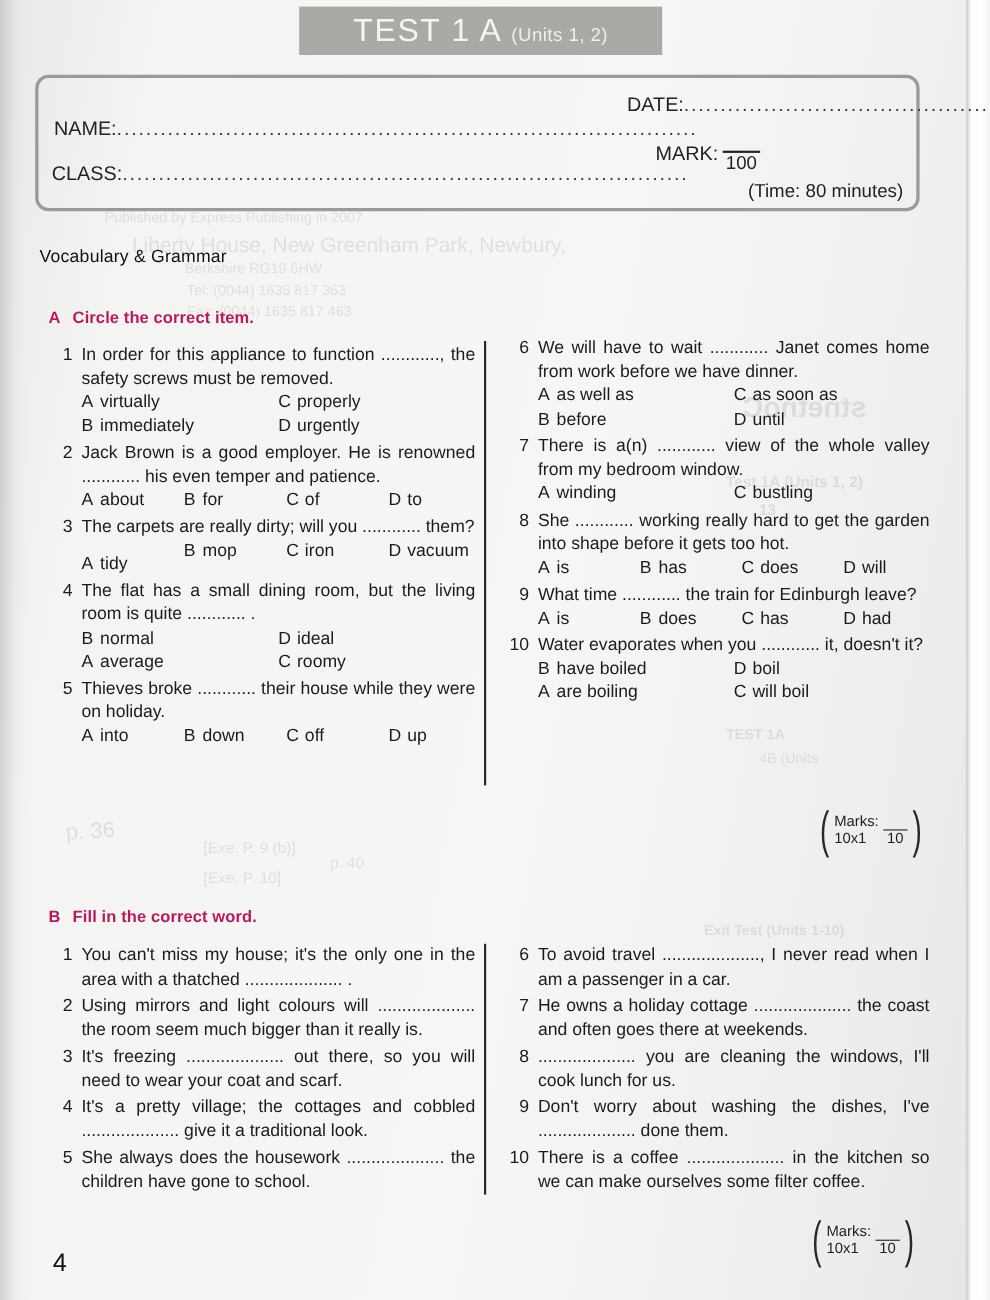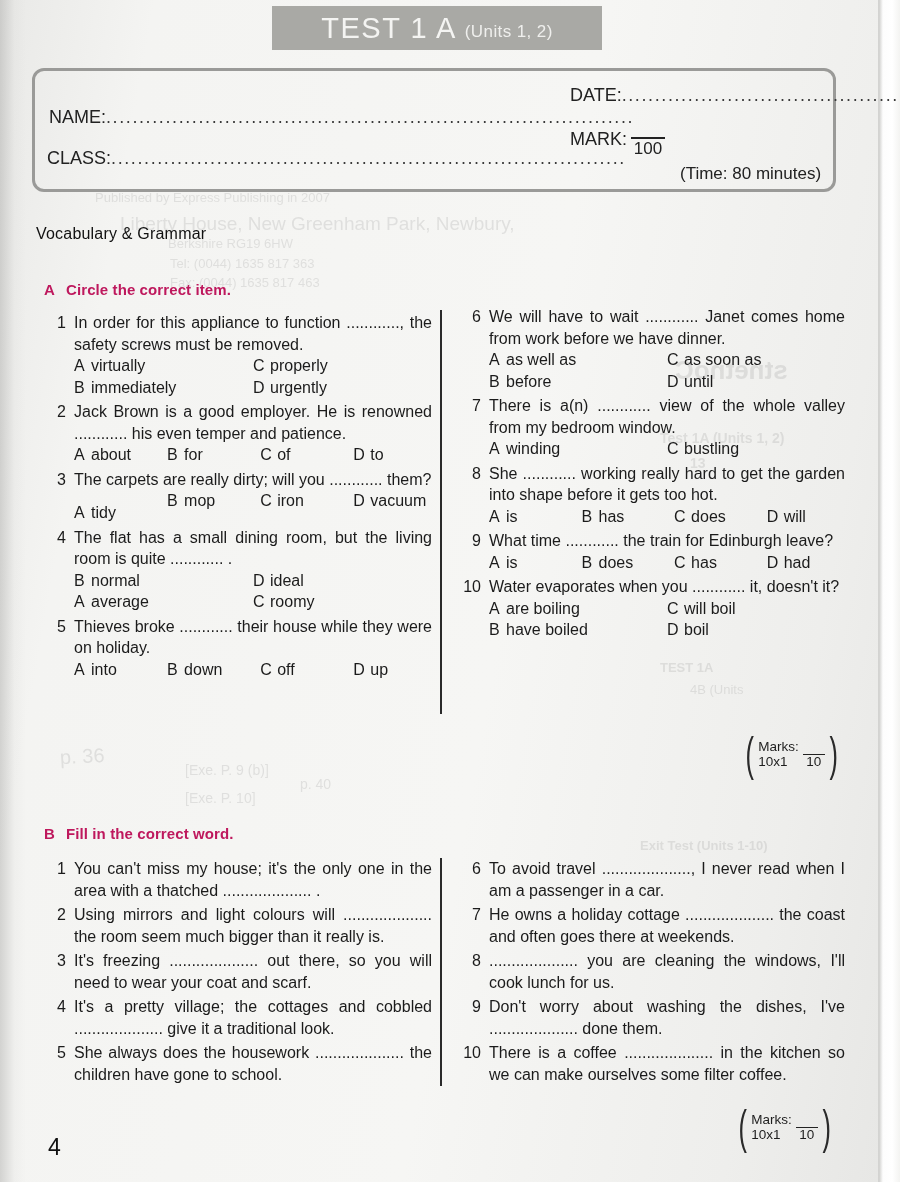--- a/index.html
+++ b/index.html
@@ -90,21 +90,21 @@
     color: #222;
     white-space: nowrap;
   }
   .dots {
     letter-spacing: 1.6px;
     color: #3a3a3a;
   }
   .name-fld  { left: 14px;  top: 36px; }
   .class-fld { left: 12px;  top: 77px; }
   .date-fld  { left: 535px; top: 14px; }
-  .mark-fld  { left: 535px; top: 58px; }
+  .mark-fld  { left: 561px; top: 58px; }
   .time-fld  { left: 645px; top: 93px; font-size: 17px; }
 
   .frac {
     display: inline-block;
     text-align: center;
     vertical-align: -9px;
     line-height: 1.05;
     margin-left: 4px;
   }
   .frac .bar {
@@ -380,26 +380,26 @@
           <div style="width: 26%;"><span><span class="opt-lbl">C</span><span>has</span></span></div>
           <div style="width: 22%;"><span><span class="opt-lbl">D</span><span>had</span></span></div>
         </div>
       </div>
     </div>
     <div class="q">
       <div class="qnum">10</div>
       <div class="qbody">
         <div class="stem">Water evaporates when you ............ it, doesn't it?</div>
         <div class="opts2">
+          <div><span><span class="opt-lbl">B</span><span>have boiled</span></span></div>
+          <div><span><span class="opt-lbl">D</span><span>boil</span></span></div>
+        </div>
+        <div class="opts2">
           <div><span><span class="opt-lbl">A</span><span>are boiling</span></span></div>
           <div><span><span class="opt-lbl">C</span><span>will boil</span></span></div>
-        </div>
-        <div class="opts2">
-          <div><span><span class="opt-lbl">B</span><span>have boiled</span></span></div>
-          <div><span><span class="opt-lbl">D</span><span>boil</span></span></div>
         </div>
       </div>
     </div>
   </div>
 
 <div class="marks" style="left:742px; top:735px;">
   <span class="par">(</span>
   <span class="marks-inner">
     <span class="marks-txt">
       <span>Marks:</span><br>

